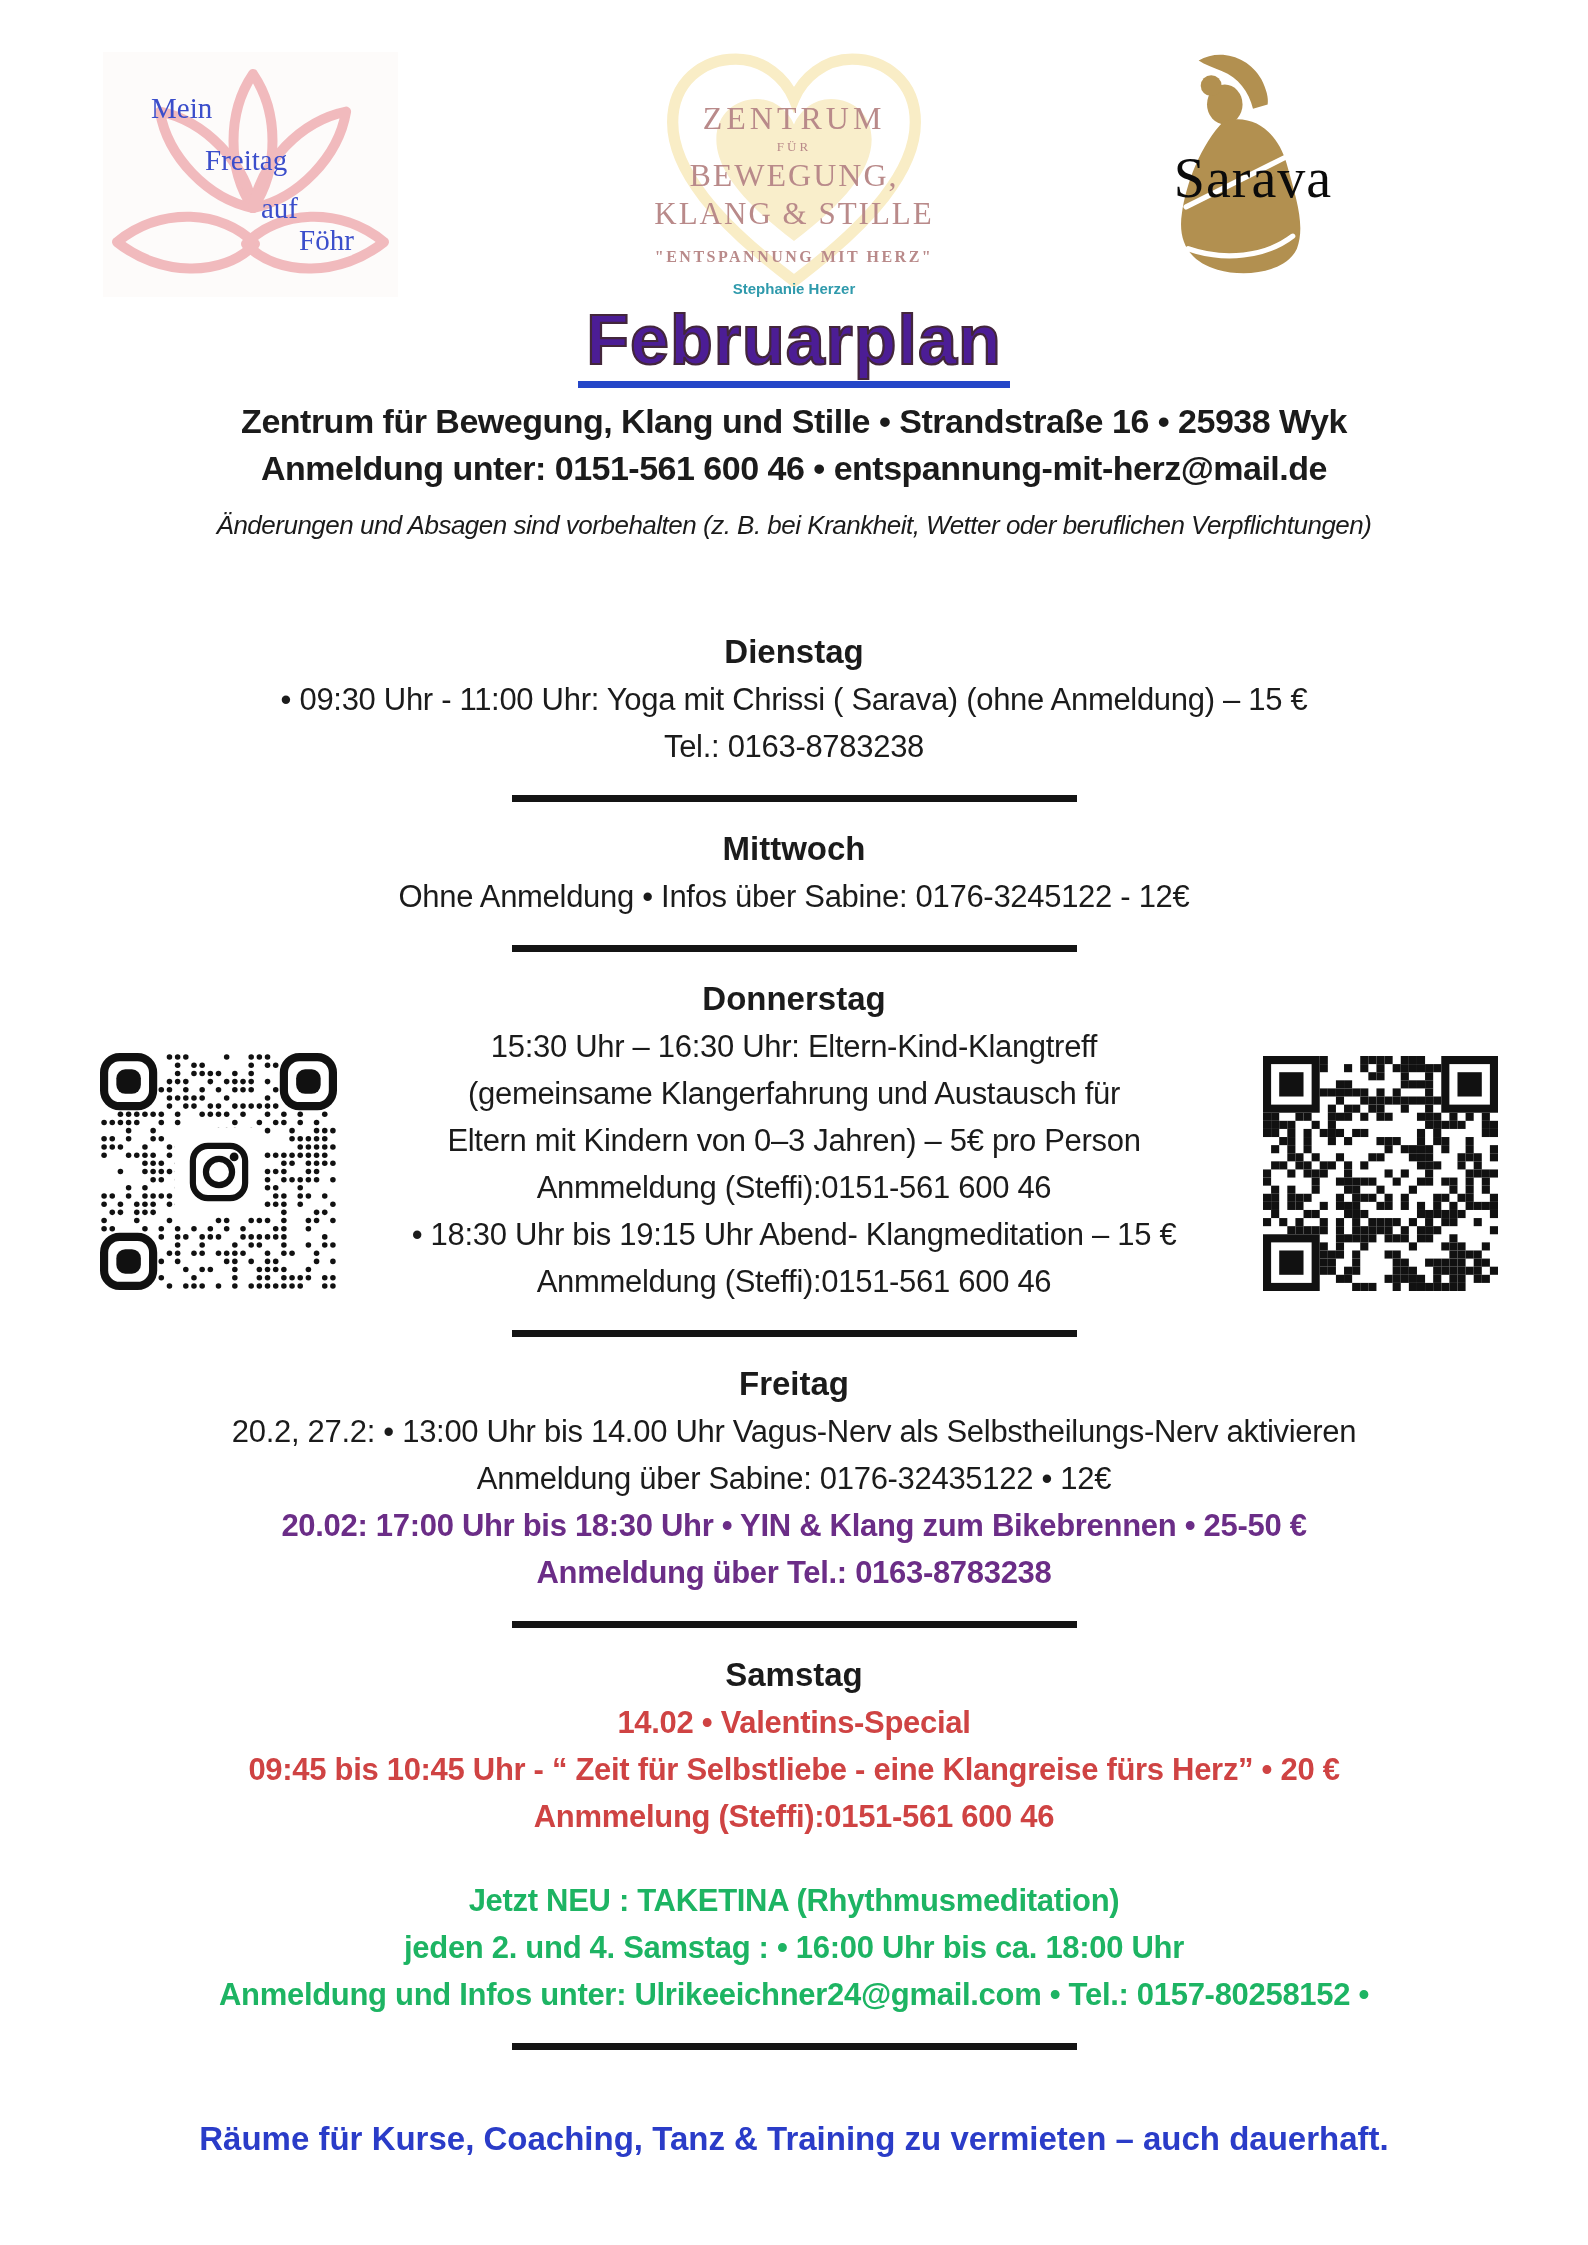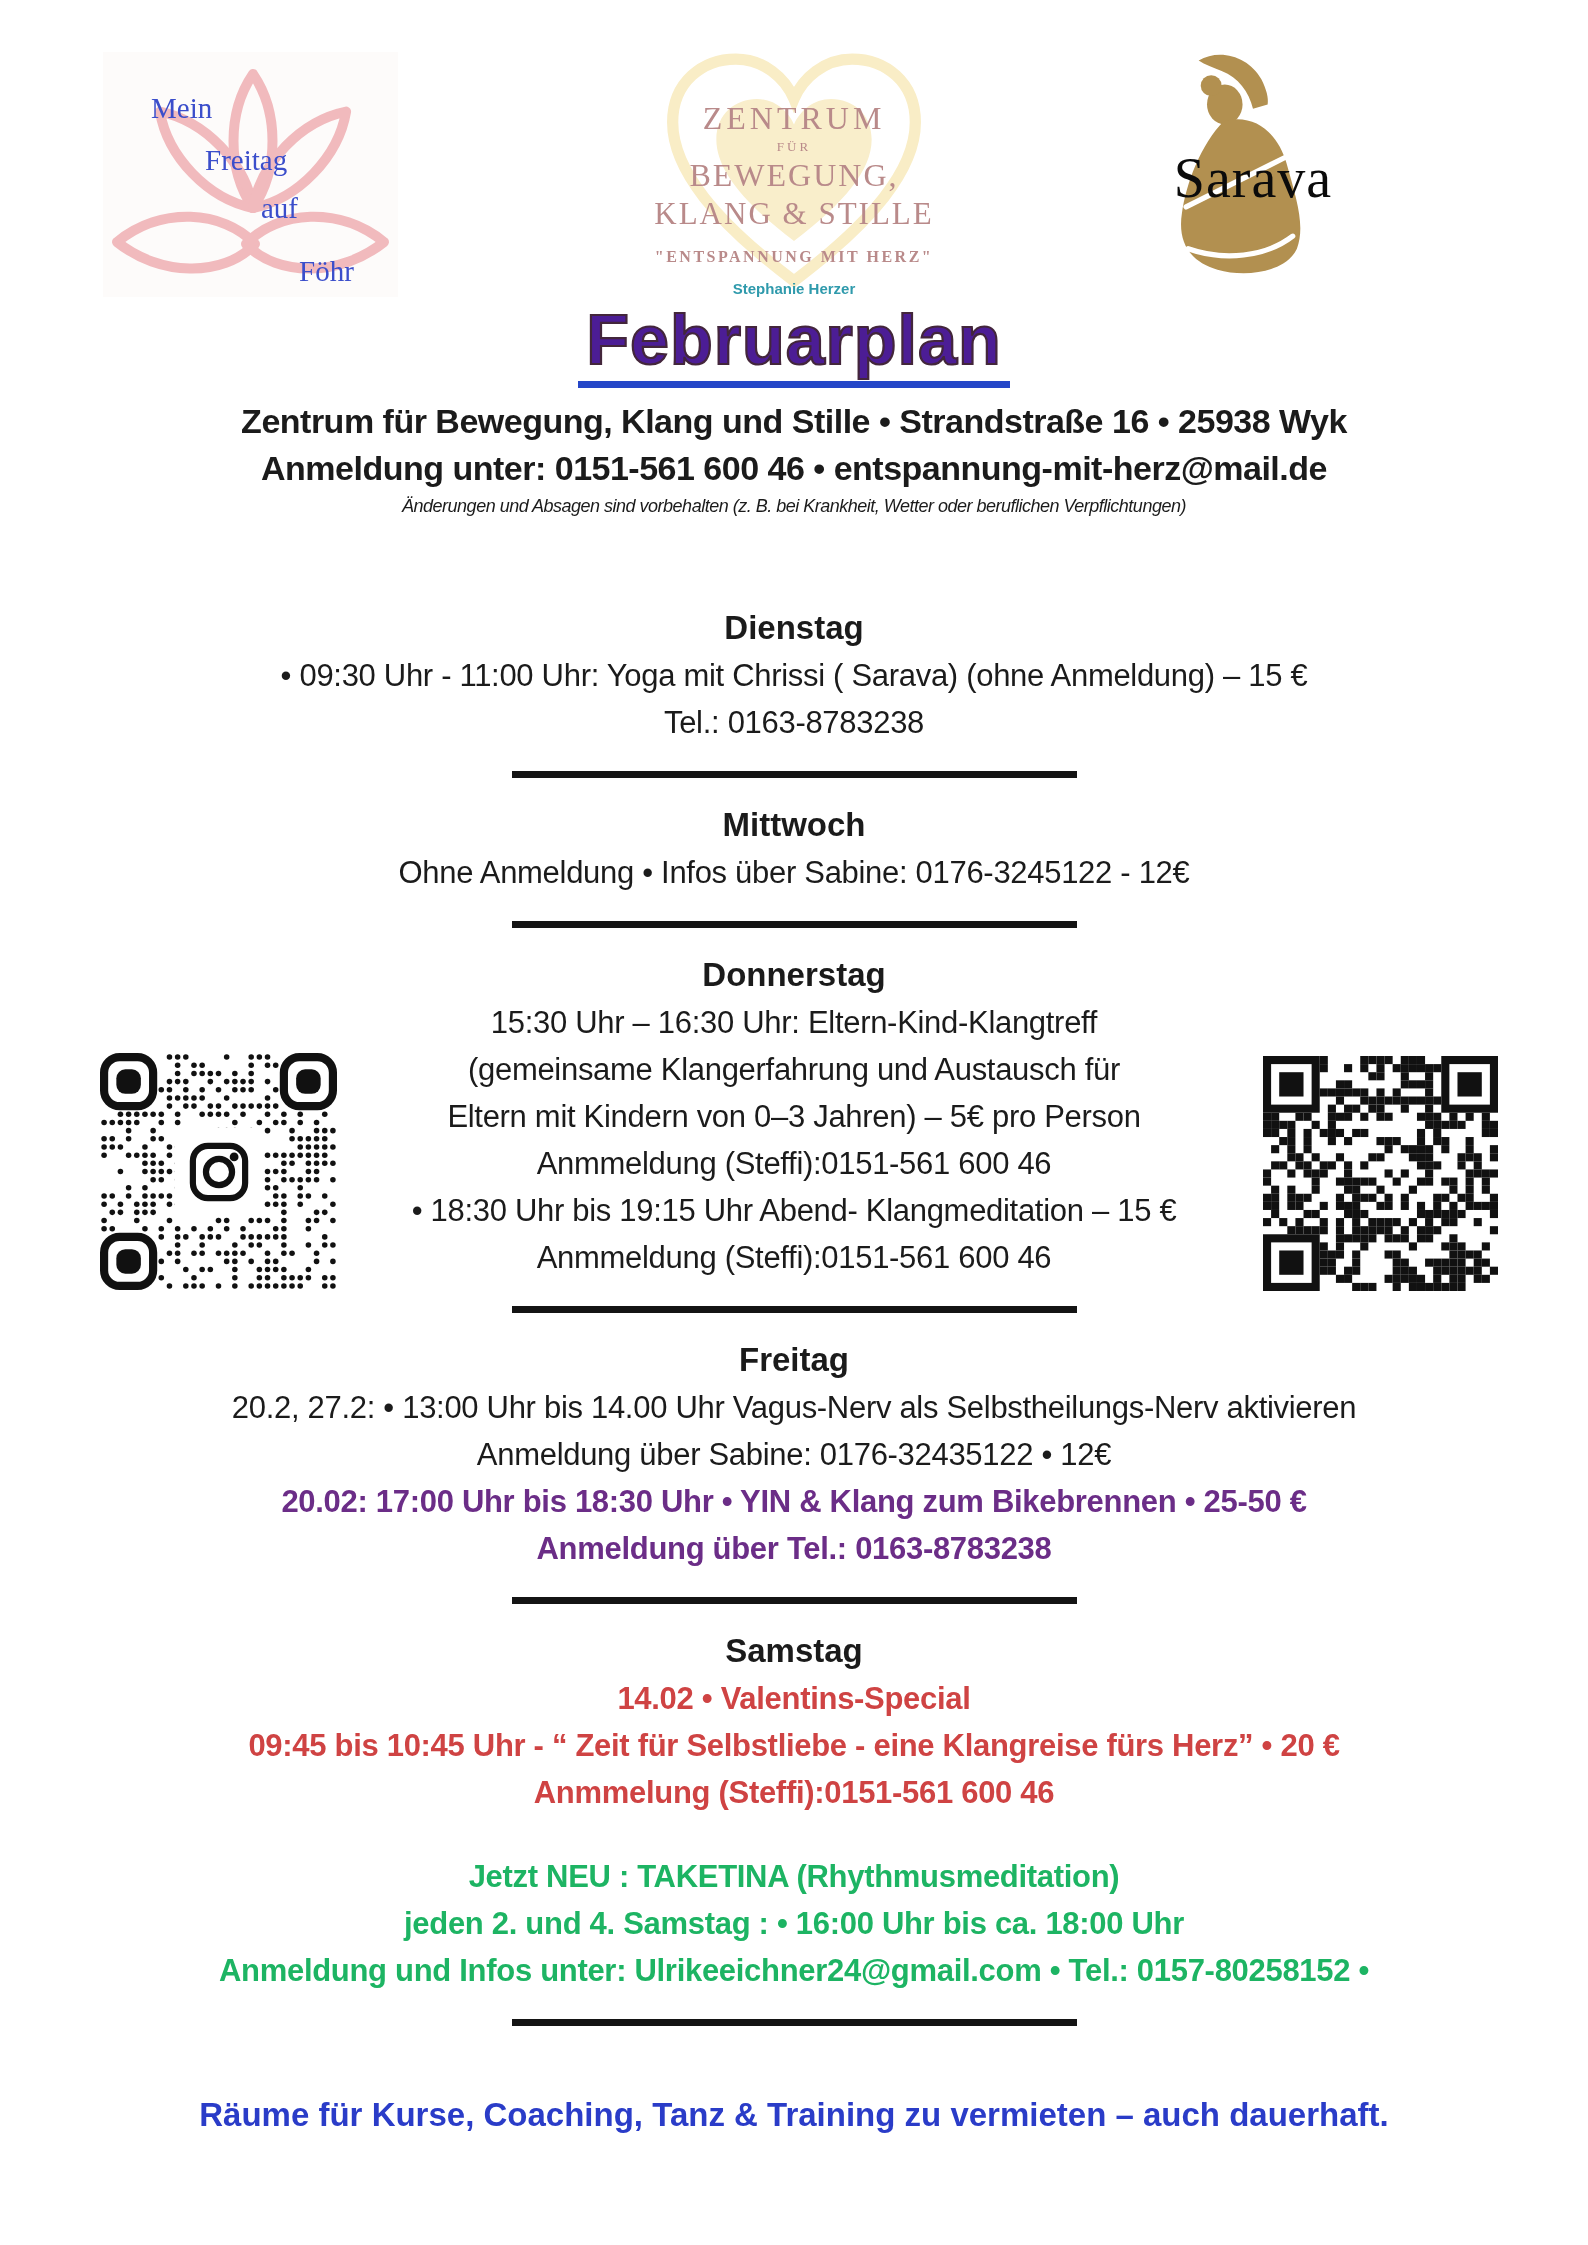--- a/index.html
+++ b/index.html
@@ -4,21 +4,21 @@
 <style>
   html,body{margin:0;padding:0;background:#e8e8e8;}
   .page{position:relative;width:1588px;height:2245px;margin:0 auto;background:#ffffff;
         font-family:"Liberation Sans", sans-serif;color:#1b1b1b;overflow:hidden;text-align:center;}
 
   
   .logos-row{position:relative;height:300px;}
   .logo-masseur{position:absolute;left:103px;top:52px;width:295px;height:245px;background:#fdfbfa;text-align:left;}
   .logo-masseur svg{position:absolute;left:0;top:0;}
   .lotus-word{position:absolute;font-family:"Liberation Serif", serif;color:#3b4ecb;font-size:29px;}
-  .lw1{left:48px;top:40px;} .lw2{left:102px;top:92px;} .lw3{left:158px;top:140px;} .lw4{left:196px;top:203px;}
+  .lw1{left:48px;top:40px;} .lw2{left:102px;top:92px;} .lw3{left:158px;top:140px;} .lw4{left:196px;top:172px;}
 
   .logo-heart{position:absolute;left:50%;transform:translateX(-50%);top:40px;width:340px;height:260px;}
   .logo-heart svg{position:absolute;left:0;top:0;}
   .heart-text{position:relative;padding-top:60px;color:#b98a8a;font-family:"Liberation Serif", serif;}
   .ht1{font-size:32px;letter-spacing:4px;}
   .ht2{font-size:13px;letter-spacing:3px;margin-top:2px;}
   .ht3{font-size:32px;letter-spacing:2px;margin-top:2px;font-family:Liberation Serif, serif;}
   .ht4{font-size:31px;letter-spacing:2px;margin-top:2px;}
   .ht5{font-size:16px;letter-spacing:2.5px;margin-top:16px;font-weight:bold;}
   .ht6{font-size:15px;margin-top:14px;color:#2f9aac;font-weight:bold;font-family:"Liberation Sans", sans-serif;text-align:center;}
@@ -28,21 +28,21 @@
   .sarava-word{position:absolute;left:50%;top:98px;transform:translateX(-50%);
                font-family:"Liberation Serif", serif;font-size:56px;color:#0b0b0b;letter-spacing:1px;}
 
   
   .title{margin:4px 0 0;}
   .title span{display:inline-block;font-size:70px;font-weight:bold;color:#4c1d95;
               -webkit-text-stroke:2.2px #43263b;letter-spacing:1px;
               border-bottom:7px solid #2547c8;padding:0 8px 3px;line-height:1.05;}
   .addr{font-size:34px;font-weight:bold;margin-top:14px;letter-spacing:-0.5px;}
   .contact{font-size:34px;font-weight:bold;margin-top:8px;letter-spacing:-0.5px;}
-  .disclaimer{font-size:18px;font-style:italic;margin-top:8px;letter-spacing:-0.5px;}
+  .disclaimer{font-size:26px;font-style:italic;margin-top:22px;letter-spacing:-0.5px;}
 
   
   .section{margin-top:0;}
   .sec-title{font-size:33px;font-weight:bold;margin:0 0 8px;}
   .line{font-size:31px;margin:11px 0;letter-spacing:-0.3px;}
   .divider{width:565px;height:7px;background:#141414;margin:30px auto 28px;}
   .first-gap{margin-top:92px;}
   .purple{color:#6b2d87;font-weight:bold;}
   .red{color:#cf4343;font-weight:bold;}
   .green{color:#1db463;font-weight:bold;}

